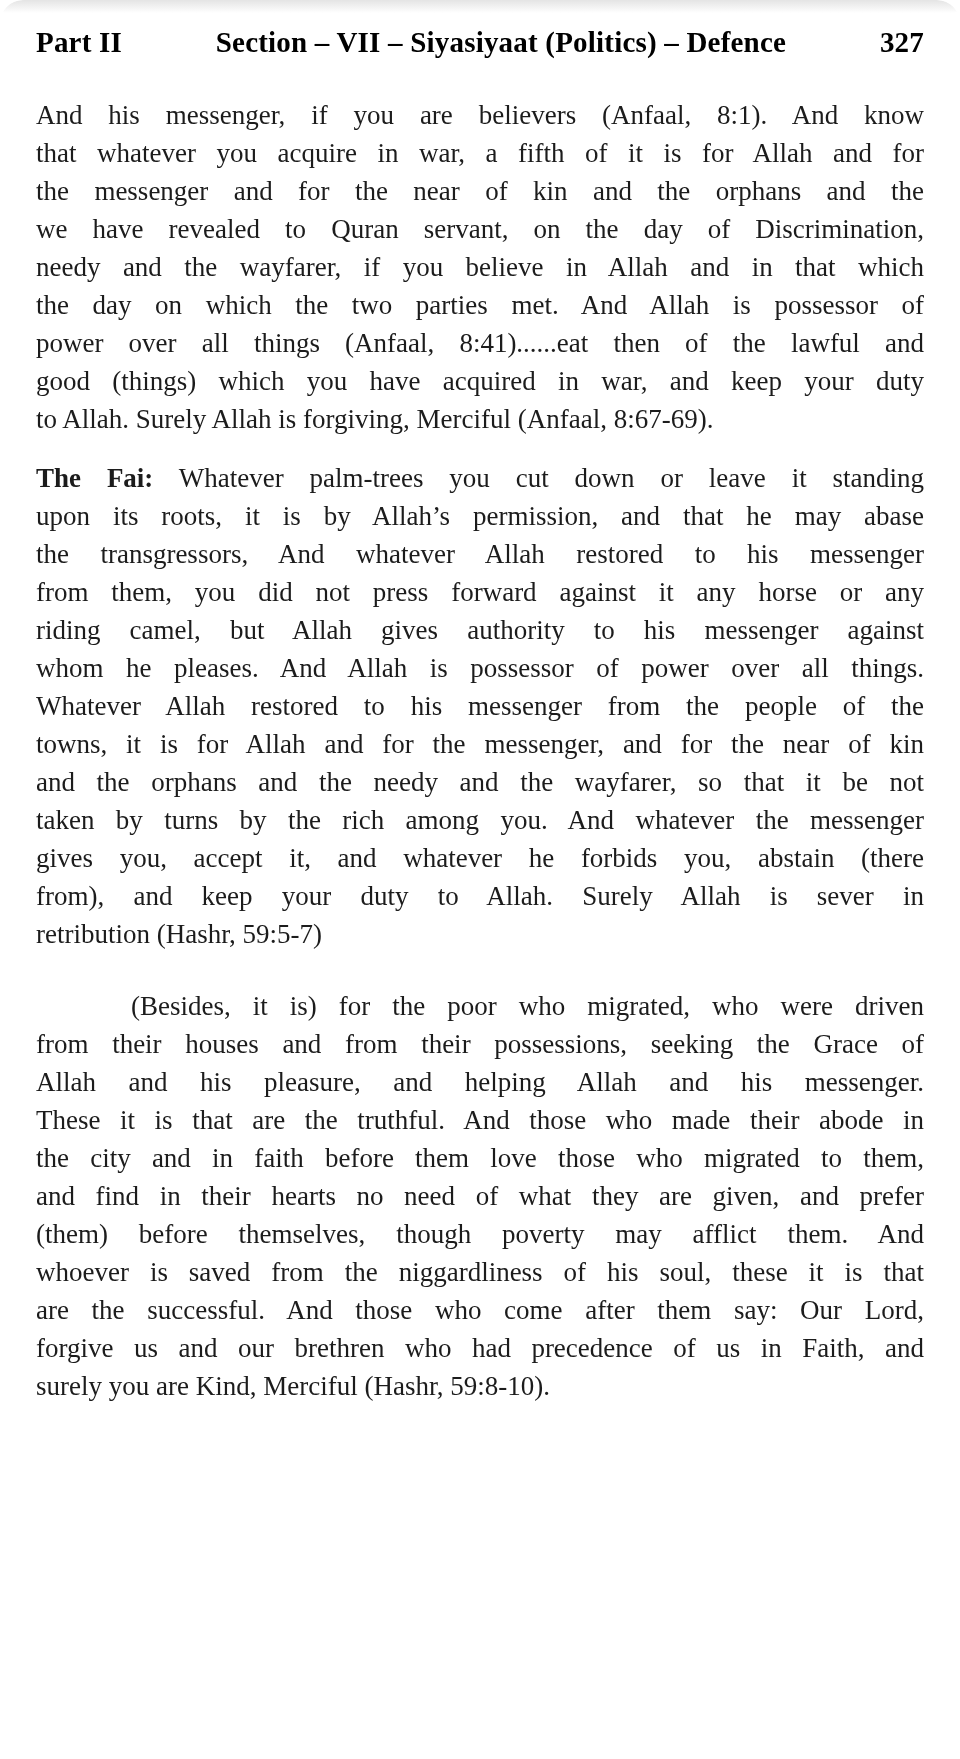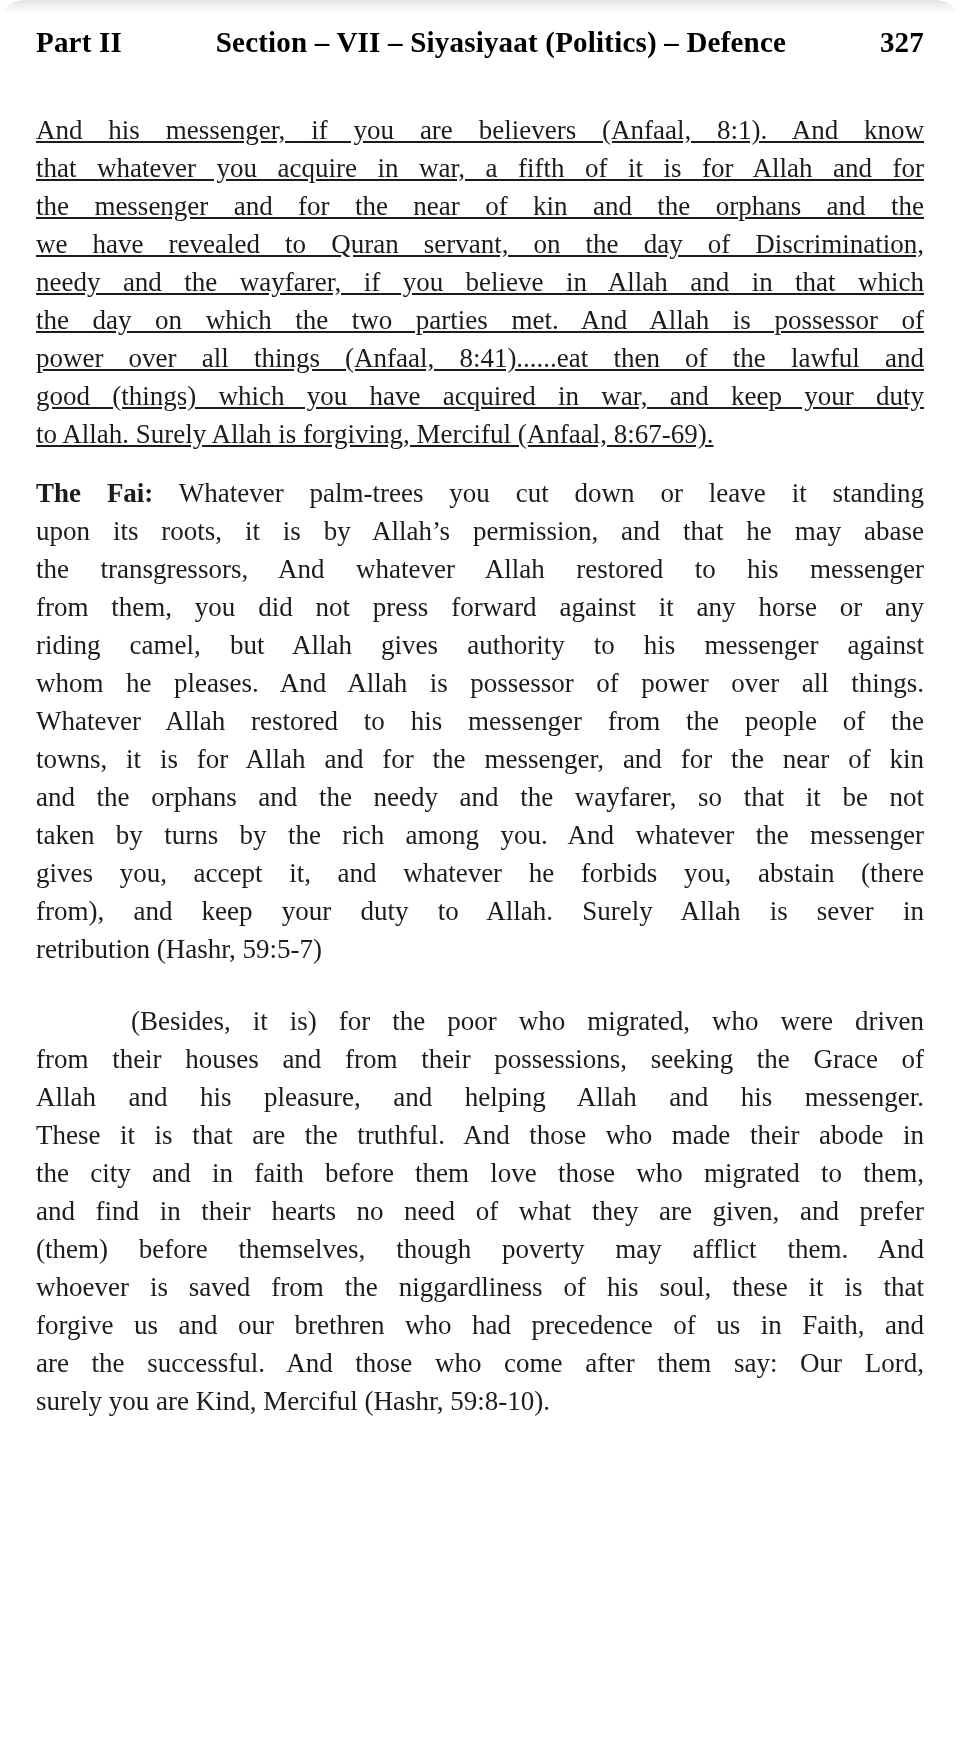--- a/index.html
+++ b/index.html
@@ -35,21 +35,21 @@
     line-height: 37px;
     color: var(--header-ink);
     letter-spacing: 0.2px;
   }
   .hdr-section { flex: 1; text-align: center; }
   .hdr-page { text-align: left; }
   .para {
     font-size: 27px;
     line-height: 38px;
   }
-  .para1 { margin-top: 50px; text-decoration: underline; }
+  .para1 { margin-top: 35px; }
   .para2 { margin-top: 21px; }
   .para3 { margin-top: 34px; }
   .line {
     text-align: justify;
     text-align-last: justify;
     white-space: nowrap;
   }
   .line.last { text-align-last: left; white-space: normal; }
   .line.indent { padding-left: 95px; }
   .lead { font-weight: bold; }
@@ -96,17 +96,17 @@
 
   <section class="para para3">
     <div class="line indent">(Besides, it is) for the poor who migrated, who were driven</div>
     <div class="line">from their houses and from their possessions, seeking the Grace of</div>
     <div class="line">Allah and his pleasure, and helping Allah and his messenger.</div>
     <div class="line">These it is that are the truthful. And those who made their abode in</div>
     <div class="line">the city and in faith before them love those who migrated to them,</div>
     <div class="line">and find in their hearts no need of what they are given, and prefer</div>
     <div class="line">(them) before themselves, though poverty may afflict them. And</div>
     <div class="line">whoever is saved from the niggardliness of his soul, these it is that</div>
+    <div class="line">are the successful. And those who come after them say: Our Lord,</div>
     <div class="line">forgive us and our brethren who had precedence of us in Faith, and</div>
-    <div class="line">are the successful. And those who come after them say: Our Lord,</div>
     <div class="line last">surely you are Kind, Merciful (Hashr, 59:8-10).</div>
   </section>
 </div>
 
 </body></html>

